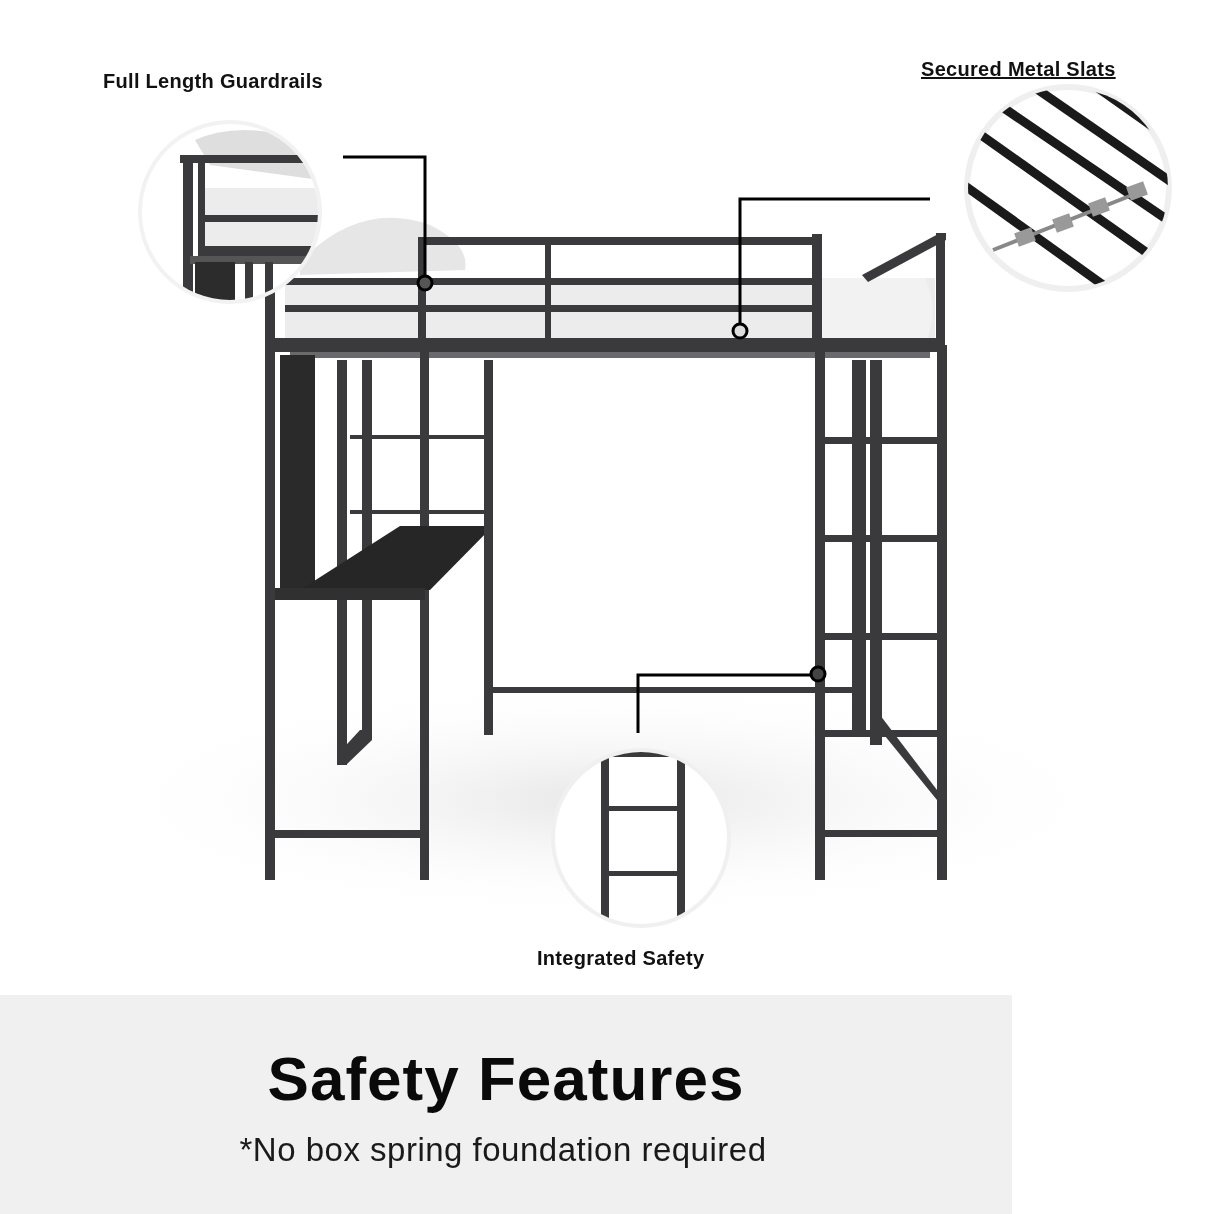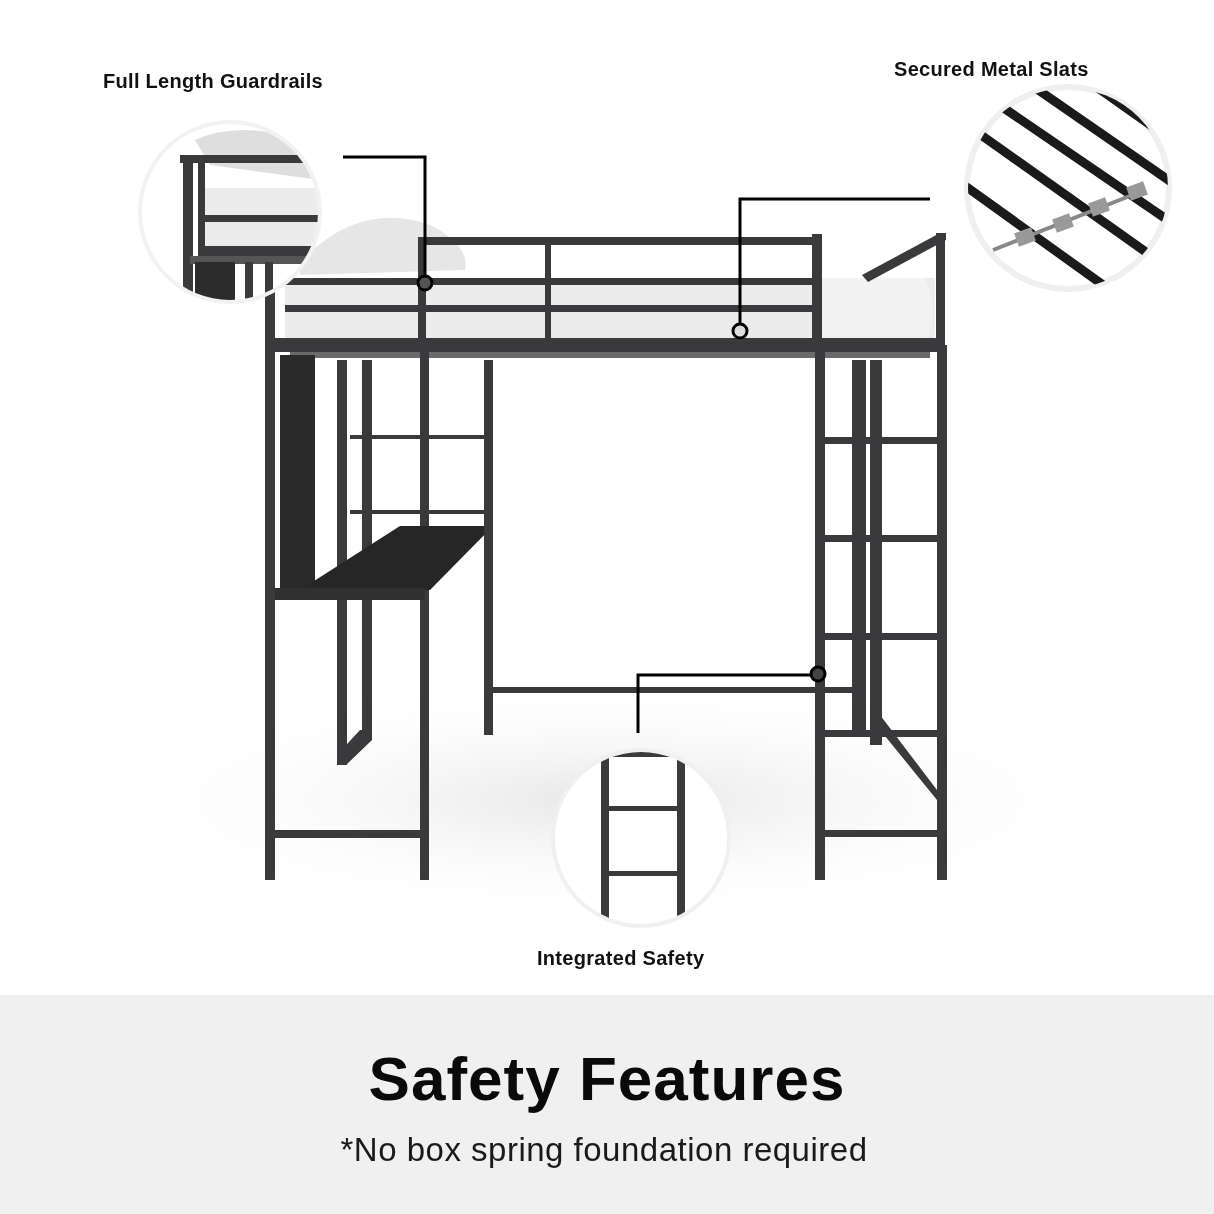--- a/index.html
+++ b/index.html
@@ -1,19 +1,19 @@
 <!DOCTYPE html>
 <html><head>
 <meta charset="utf-8">
 <style>
   html, body { margin:0; padding:0; }
   body { width:1214px; height:1214px; background:#ffffff; position:relative; overflow:hidden; font-family:"Liberation Sans", "DejaVu Sans", sans-serif; }
   .canvas { position:absolute; left:0; top:0; width:970px; height:995px; }
   .label { position:absolute; font-weight:700; color:#111; font-size:20px; letter-spacing:0.3px; white-space:nowrap; }
-  .banner { position:absolute; left:0; top:995px; width:1214px; height:219px; background:#f0f0f0; text-align:center; }
+  .banner { position:absolute; left:0; top:995px; width:1012px; height:219px; background:#f0f0f0; text-align:center; }
   .banner .title { position:absolute; left:0; right:0; top:48px; font-size:62px; font-weight:700; color:#0a0a0a; letter-spacing:1px; }
   .banner .sub { position:absolute; left:0; right:6px; top:136px; font-size:33px; color:#1a1a1a; letter-spacing:0.5px; }
   svg { position:absolute; left:0; top:0; }
 </style>
 </head>
 <body>
 
 <div class="canvas">
   <svg width="1214" height="995" viewBox="0 0 1214 995">
     <defs>
@@ -144,20 +144,20 @@
         <rect x="601" y="755" width="8" height="170"></rect>
         <rect x="677" y="755" width="8" height="170"></rect>
         <rect x="605" y="751" width="76" height="6"></rect>
         <rect x="609" y="806" width="68" height="5"></rect>
         <rect x="609" y="871" width="68" height="5"></rect>
       </g>
     </g>
   </svg>
 
   <div class="label" style="left:103px; top:70px;">Full Length Guardrails</div>
-  <div class="label" style="left:894px; top:58px;">Secured Metal Slats</div>
+  <div class="label" style="left:921px; top:58px;text-decoration:underline;">Secured Metal Slats</div>
   <div class="label" style="left:537px; top:947px;">Integrated Safety</div>
 </div>
 
 <div class="banner">
   <div class="title">Safety Features</div>
   <div class="sub">*No box spring foundation required</div>
 </div>
 
 </body></html>

